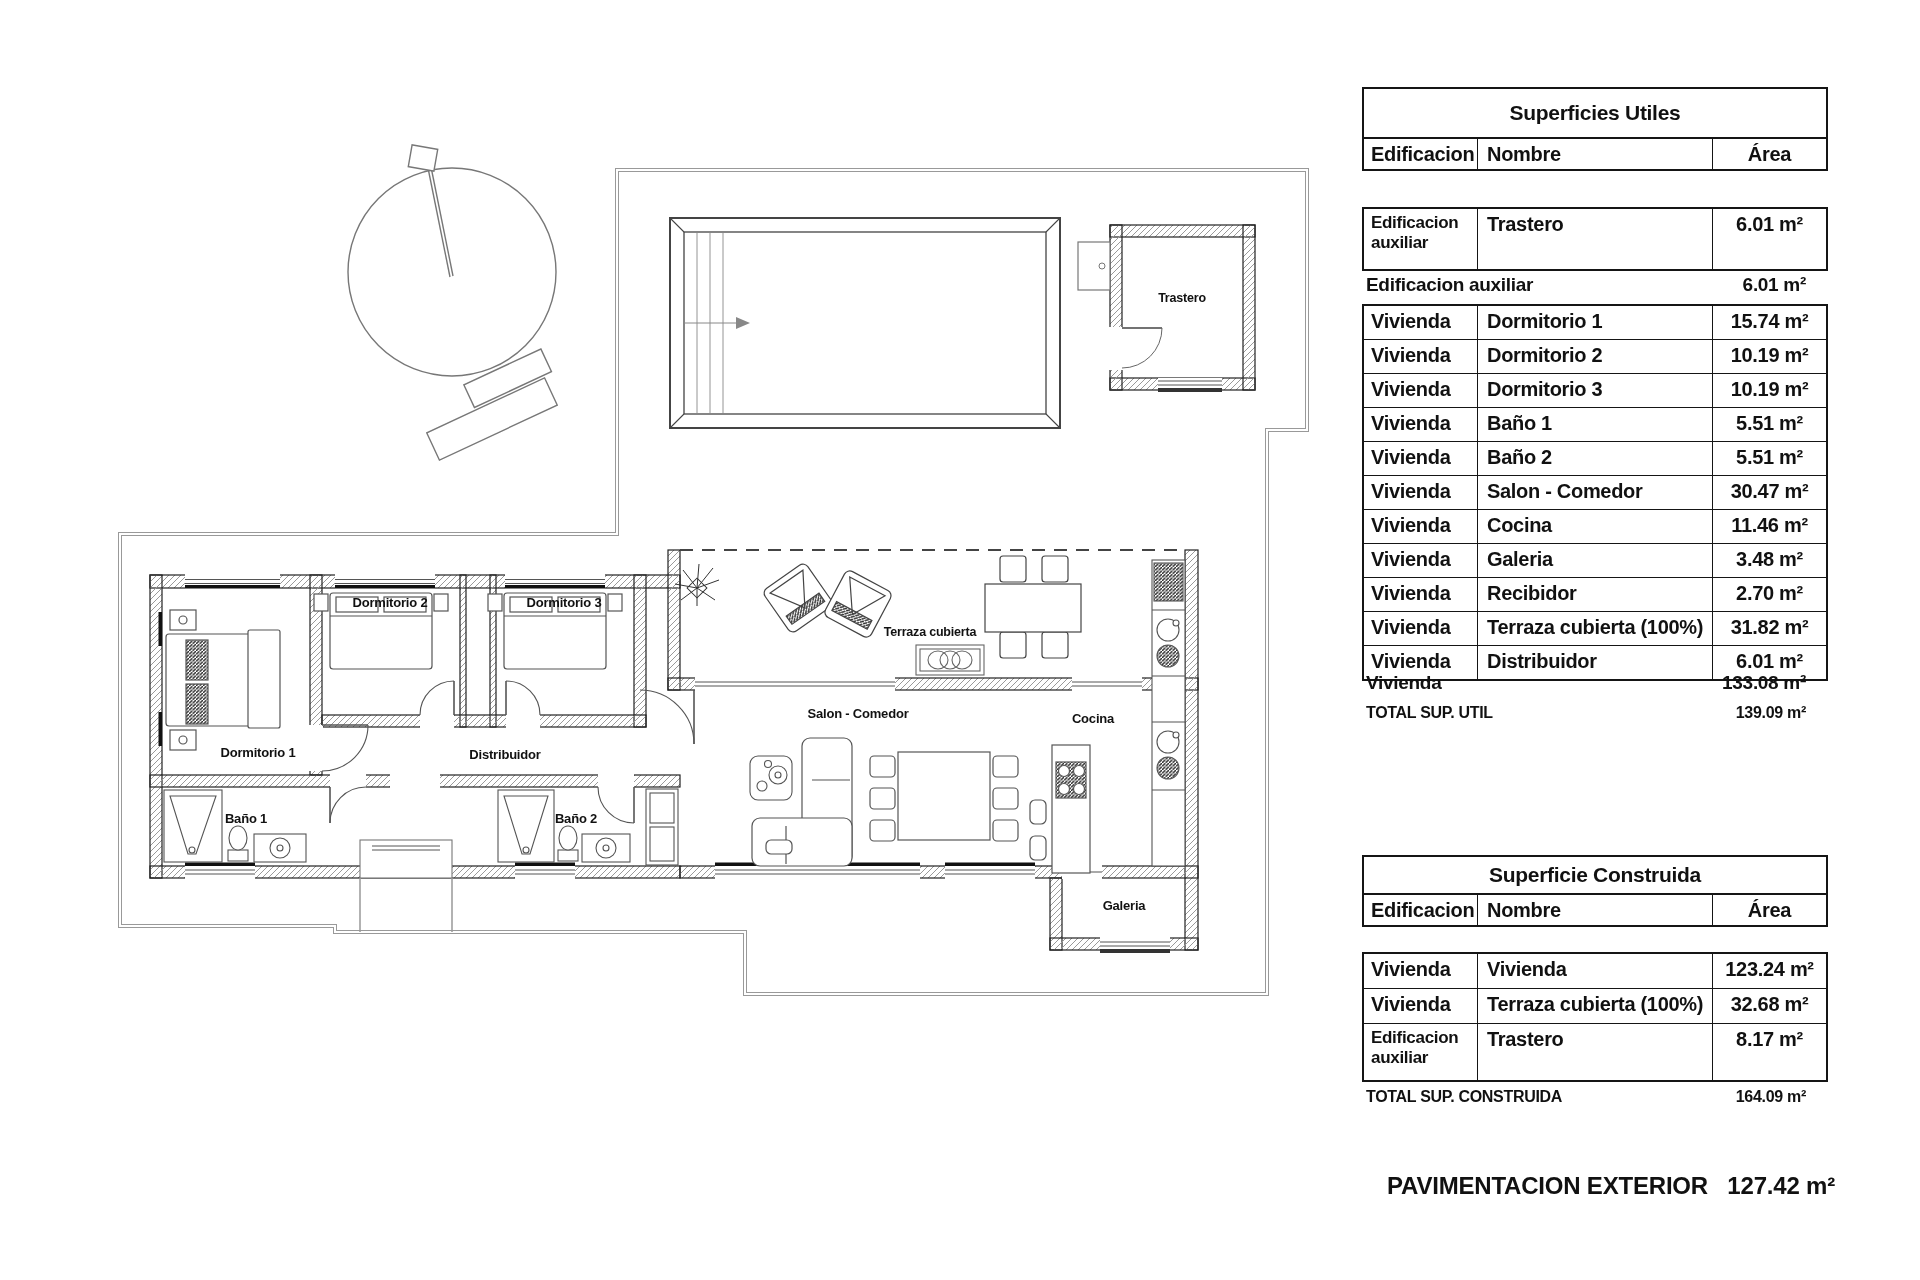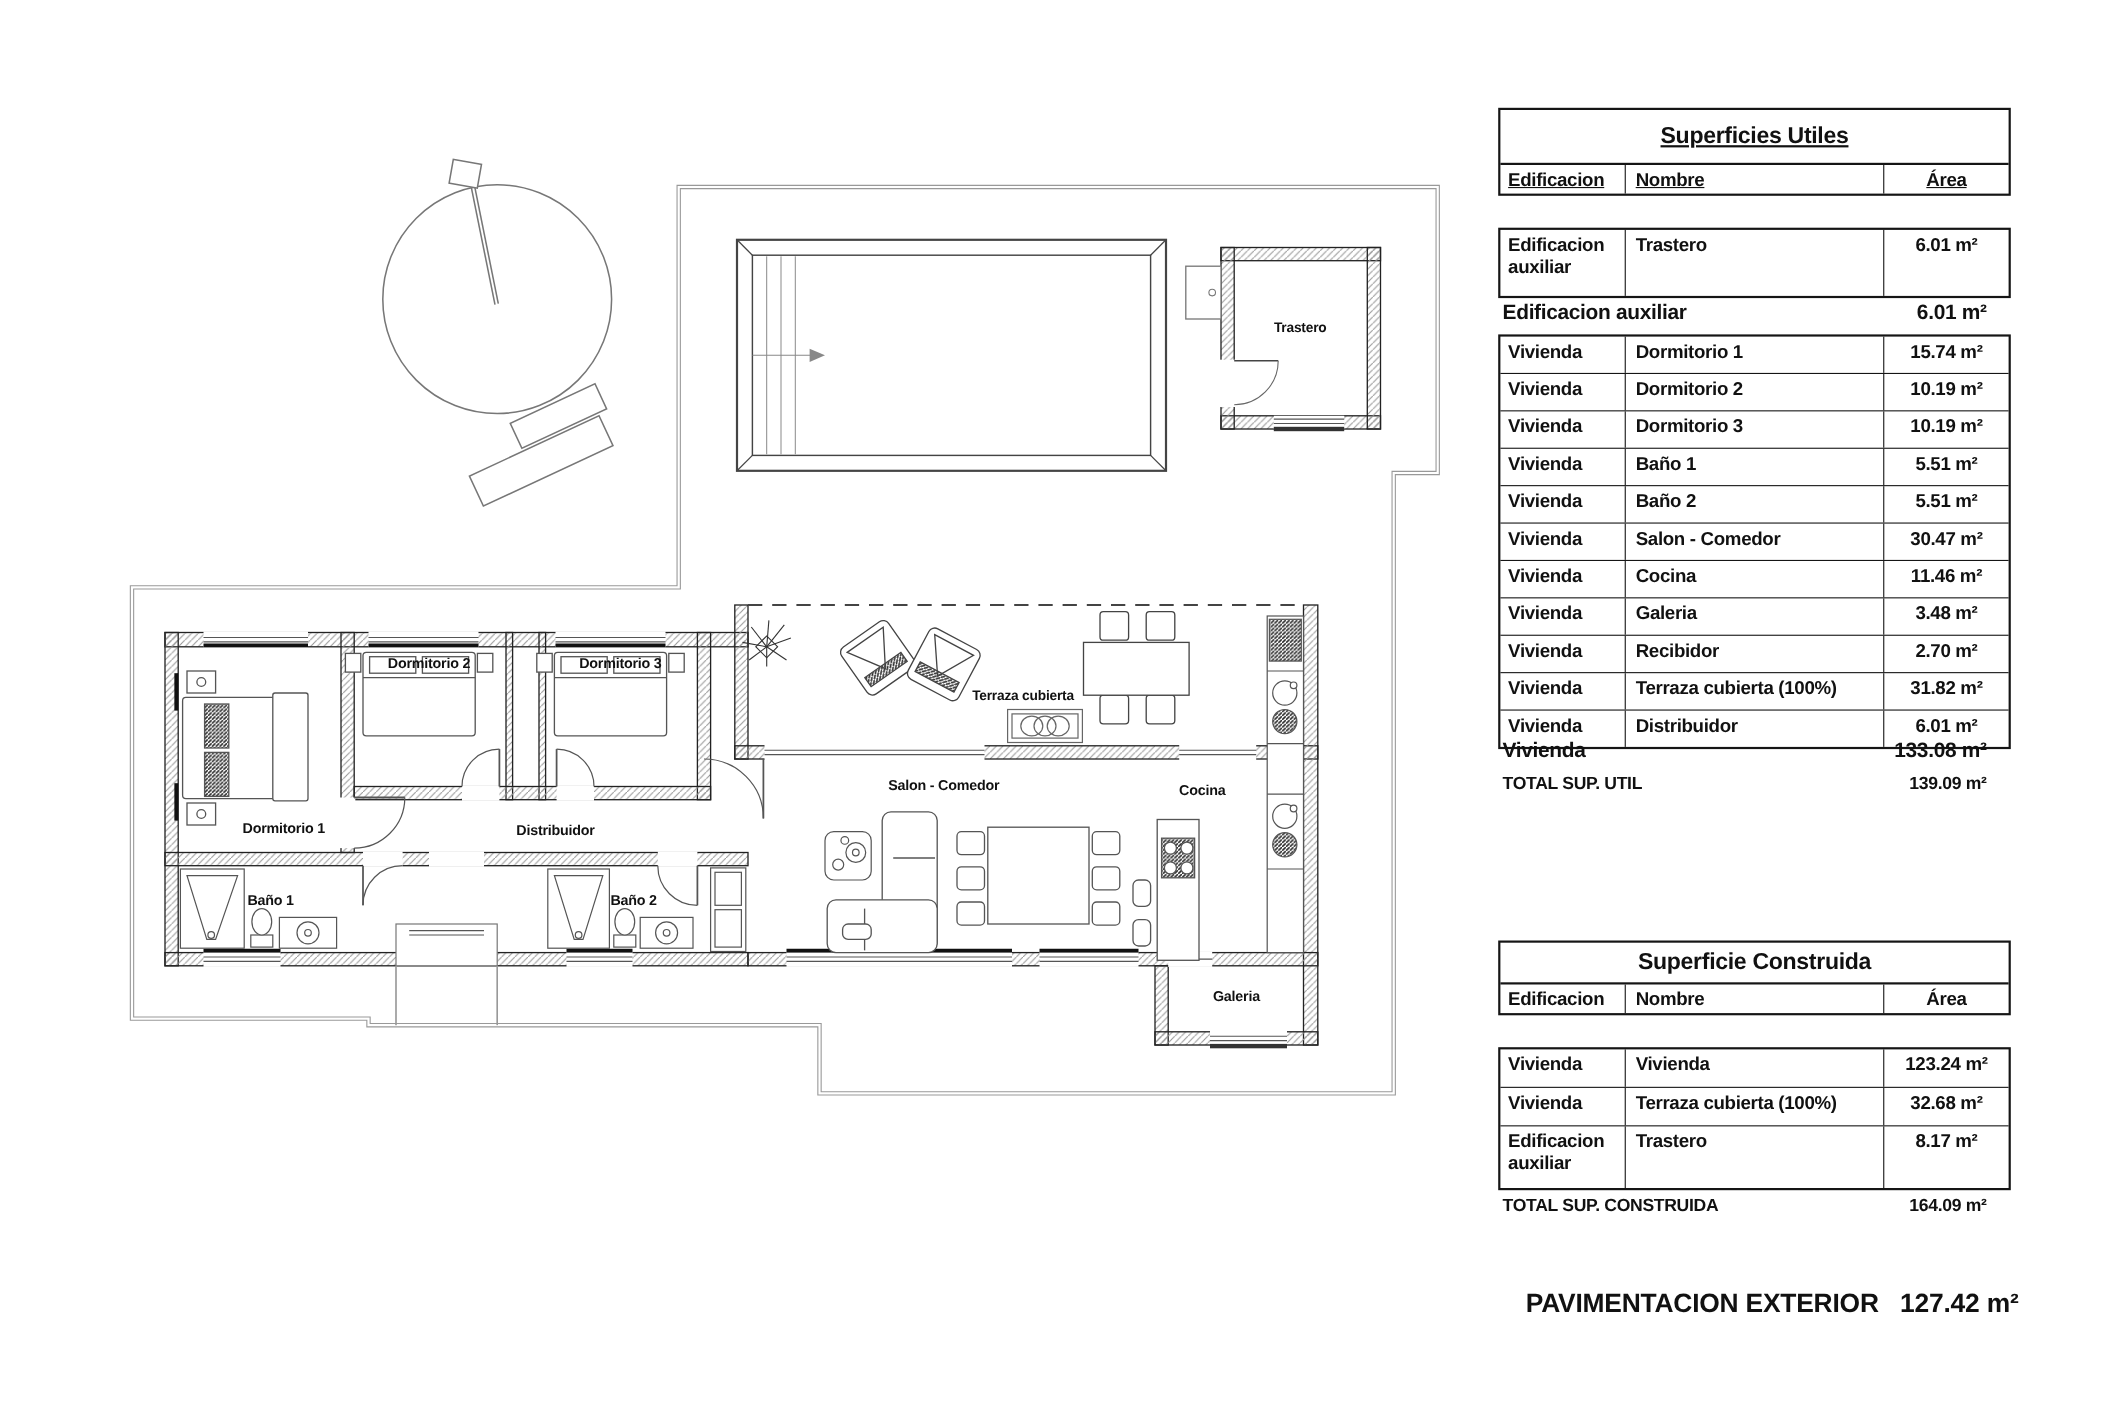--- a/index.html
+++ b/index.html
@@ -8,21 +8,21 @@
   svg text{font-family:"Liberation Sans", sans-serif;}
   .rl{font-size:13px;font-weight:bold;fill:#111;letter-spacing:-0.2px;}
   .rls{font-size:12.5px;font-weight:bold;fill:#111;letter-spacing:-0.2px;}
 
   
   .tables{position:absolute;left:1362px;top:0;width:466px;height:1280px;color:#111;}
   .blk{position:absolute;left:0;width:466px;border:2px solid #151515;box-sizing:border-box;background:#fff;}
   .grid3{display:grid;grid-template-columns:113px 235px 1fr;}
   .row{display:grid;grid-template-columns:113px 235px 1fr;border-top:1.5px solid #151515;}
   .row:first-child{border-top:none;}
-  .c{font-size:17px;font-weight:bold;line-height:1.18;padding:4px 4px 2px 7px;letter-spacing:-0.3px;}
+  .c{font-size:20px;font-weight:bold;line-height:1.18;padding:4px 4px 2px 7px;letter-spacing:-0.3px;}
   .c2{border-left:1.5px solid #151515;padding-left:9px;}
   .c3{border-left:1.5px solid #151515;text-align:center;padding-left:2px;padding-right:2px;}
   .title{font-size:21px;font-weight:bold;text-align:center;letter-spacing:-0.3px;}
   .hdr{border-top:2px solid #151515;}
   .sumline{position:absolute;left:0;width:466px;display:flex;justify-content:space-between;
            font-weight:bold;letter-spacing:-0.3px;}
   .sumline .lab{padding-left:4px;}
   .sumline .val{padding-right:22px;}
   .s19{font-size:19px;}
   .s20{font-size:16px;}
@@ -359,21 +359,21 @@
     <text class="rl" x="576" y="823" text-anchor="middle">Baño 2</text>
     <text class="rl" x="858" y="718" text-anchor="middle">Salon - Comedor</text>
     <text class="rl" x="1093" y="723" text-anchor="middle">Cocina</text>
     <text class="rl" x="1124" y="910" text-anchor="middle">Galeria</text>
     <text class="rls" x="930" y="636" text-anchor="middle">Terraza cubierta</text>
     <text class="rls" x="1182" y="302" text-anchor="middle">Trastero</text>
   </svg>
 
   <div class="tables">
 
-    <div class="blk" style="top:98px;text-decoration:underline;">
+    <div class="blk" style="top:87px;">
       <div class="title" style="line-height:48px;height:48px;">Superficies Utiles</div>
       <div class="grid3 hdr">
         <div class="c">Edificacion</div>
         <div class="c c2">Nombre</div>
         <div class="c c3">Área</div>
       </div>
     </div>
 
     <div class="blk" style="top:207px;height:64px;">
       <div class="grid3" style="height:100%;">

